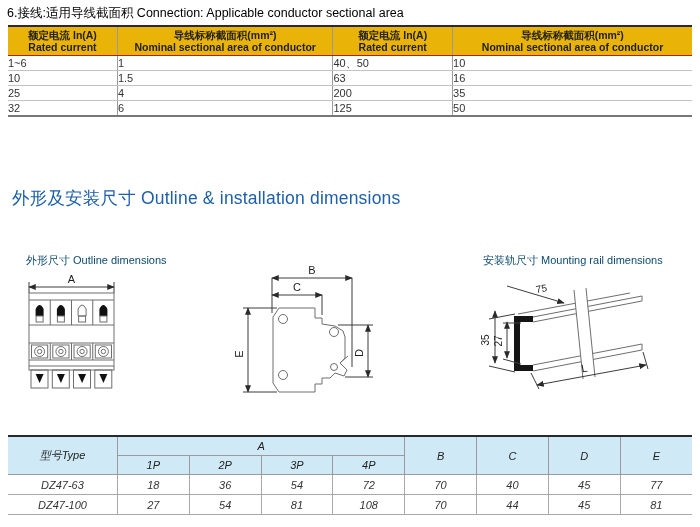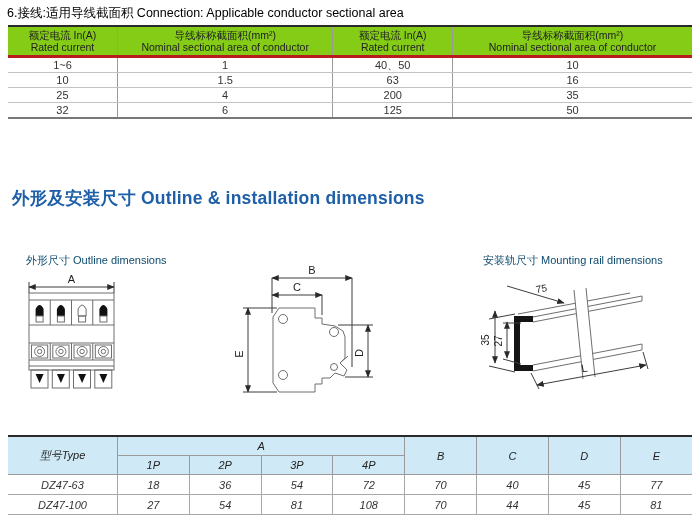--- a/index.html
+++ b/index.html
@@ -13,35 +13,35 @@
   .page-title { left:7px; top:5px; font-size:12.5px; color:#000000; }
 
   
   table.conn {
     position:absolute; left:8px; top:25px; width:684px;
     border-collapse:collapse; table-layout:fixed;
     border-left:hidden; border-right:hidden;
     border-top:2px solid #2a2a2a; border-bottom:2px solid #777;
   }
   table.conn th {
-    background:#84cc16; font-weight:normal; font-size:10.5px; line-height:1.18;
+    background:#eab308; font-weight:bold; font-size:10.5px; line-height:1.18;
     padding:2px 0 1px 0; text-align:center; color:#222;
-    border-bottom:3px solid #b91c1c; border-left:1px solid #9a9a9a;
+    border-bottom:1px solid #b91c1c; border-left:1px solid #9a9a9a;
   }
   table.conn td {
-    height:14px; font-size:11px; line-height:14px; text-align:center; color:#333;
+    height:14px; font-size:11px; line-height:14px; color:#333;
     border-bottom:1px solid #c3c3c3; border-left:1px solid #9a9a9a;
     padding:0;
   }
   table.conn th:first-child, table.conn td:first-child { border-left:none; }
   table.conn .en { font-size:10.5px; }
 
   
   .section-heading {
-    left:12px; top:186px; font-size:17.5px; font-weight:bold;
+    left:12px; top:186px; font-size:17.5px; font-weight:normal;
     color:#1e5fa8; letter-spacing:0.2px;
   }
 
   
   .diagram-label { font-size:11px; color:#0c4a6e; }
   .outline-label { left:26px; top:253px; }
   .rail-label    { left:483px; top:253px; }
 
   
   svg { position:absolute; overflow:visible; }

